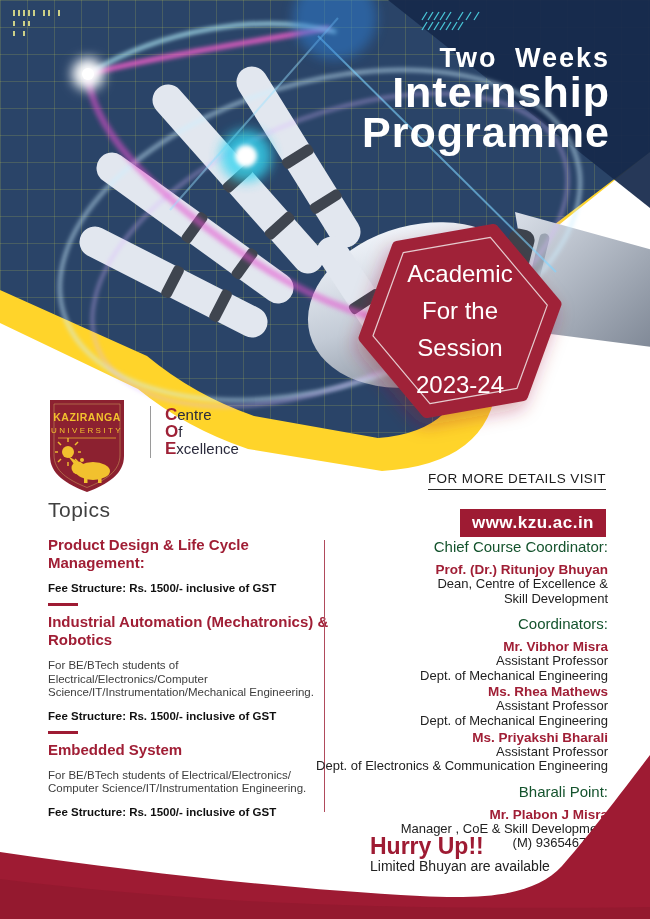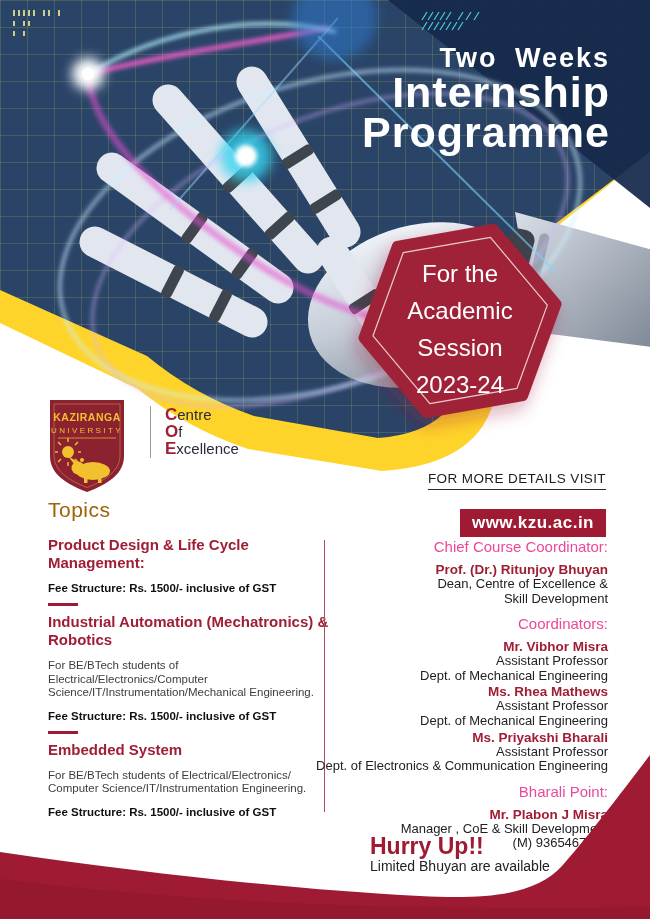--- a/index.html
+++ b/index.html
@@ -28,32 +28,32 @@
   .coe{margin-left:24px;padding-left:14px;border-left:1px solid #9a9a9a;margin-top:8px;height:52px;}
   .coe .line{font-size:15px;color:#2a2a3c;line-height:17px;}
   .coe .initial{color:#9E2136;font-weight:bold;font-size:17px;}
 
   
   .visit{position:absolute;right:44px;top:471px;z-index:5;display:flex;flex-direction:column;align-items:flex-end;}
   .visit-label{font-size:13.5px;color:#1c1c1c;letter-spacing:.4px;border-bottom:1.5px solid #2a2a2a;padding-bottom:3px;}
   .visit-site{margin-top:19px;background:#9E1B33;color:#ffffff;font-weight:bold;font-size:17px;padding:4px 12px;letter-spacing:.5px;cursor:pointer;}
 
   
-  .topics-heading{position:absolute;left:48px;top:498px;z-index:5;color:#a16207;font-size:21px;letter-spacing:.5px;}
+  .topics-heading{position:absolute;left:48px;top:498px;z-index:5;color:#404040;font-size:21px;letter-spacing:.5px;}
   .topics-col{position:absolute;left:48px;top:536px;width:288px;z-index:5;}
   .topic-title{color:#A01E35;font-weight:bold;font-size:15px;line-height:18px;}
   .topic-audience{margin-top:10px;font-size:11.5px;color:#3d3d3d;line-height:13.5px;}
   .topic-fee{margin-top:10px;font-size:11.5px;font-weight:bold;color:#101010;}
   .topic-divider{margin-top:9px;margin-bottom:7px;width:30px;height:3px;background:#9E1B33;}
 
   .col-divider{position:absolute;left:324px;top:540px;width:1px;height:272px;background:#B04A5C;z-index:5;}
 
   
   .people-col{position:absolute;right:42px;top:538px;width:330px;z-index:5;text-align:right;}
-  .p-heading{color:#ec4899;font-size:15px;margin-top:9px;line-height:17px;}
+  .p-heading{color:#14532d;font-size:15px;margin-top:9px;line-height:17px;}
   .p-name{color:#A01E35;font-weight:bold;font-size:13.5px;margin-top:7px;line-height:15px;}
   .p-line{color:#222222;font-size:13px;line-height:14.6px;}
 
   
   .hurry{position:absolute;left:370px;top:834px;z-index:6;}
   .hurry .big{color:#9E1B33;font-weight:bold;font-size:23px;line-height:24px;}
   .hurry .small{color:#222222;font-size:14px;line-height:16px;}
   #footer-svg{position:absolute;left:0;top:719px;z-index:5;}
 </style>
 </head>
@@ -180,22 +180,22 @@
   </g>
 </svg>
 
 <div class="hero-title">
   <div class="t1">Two Weeks</div>
   <div class="t2">Internship</div>
   <div class="t3">Programme</div>
 </div>
 
 <div class="badge-text">
+  <div>Academic</div>
   <div>For the</div>
-  <div>Academic</div>
   <div>Session</div>
   <div>2023-24</div>
 </div>
 
 <div class="brand">
   <svg width="78" height="96" viewBox="0 0 78 96">
     <path d="M2,2 H76 V58 C76,76 60,86 39,94 C18,86 2,76 2,58 Z" fill="#8C2130"></path>
     <path d="M6,6 H72 V57 C72,73 58,82 39,89.5 C20,82 6,73 6,57 Z" fill="none" stroke="#c89a5a" stroke-width="0.8" stroke-opacity="0.7"></path>
     <text x="39" y="23" text-anchor="middle" font-size="10.5" font-weight="bold" fill="#F2C12E" letter-spacing="0.5">KAZIRANGA</text>
     <text x="39" y="35" text-anchor="middle" font-size="8" fill="#F2C12E" letter-spacing="2.4">UNIVERSITY</text>

